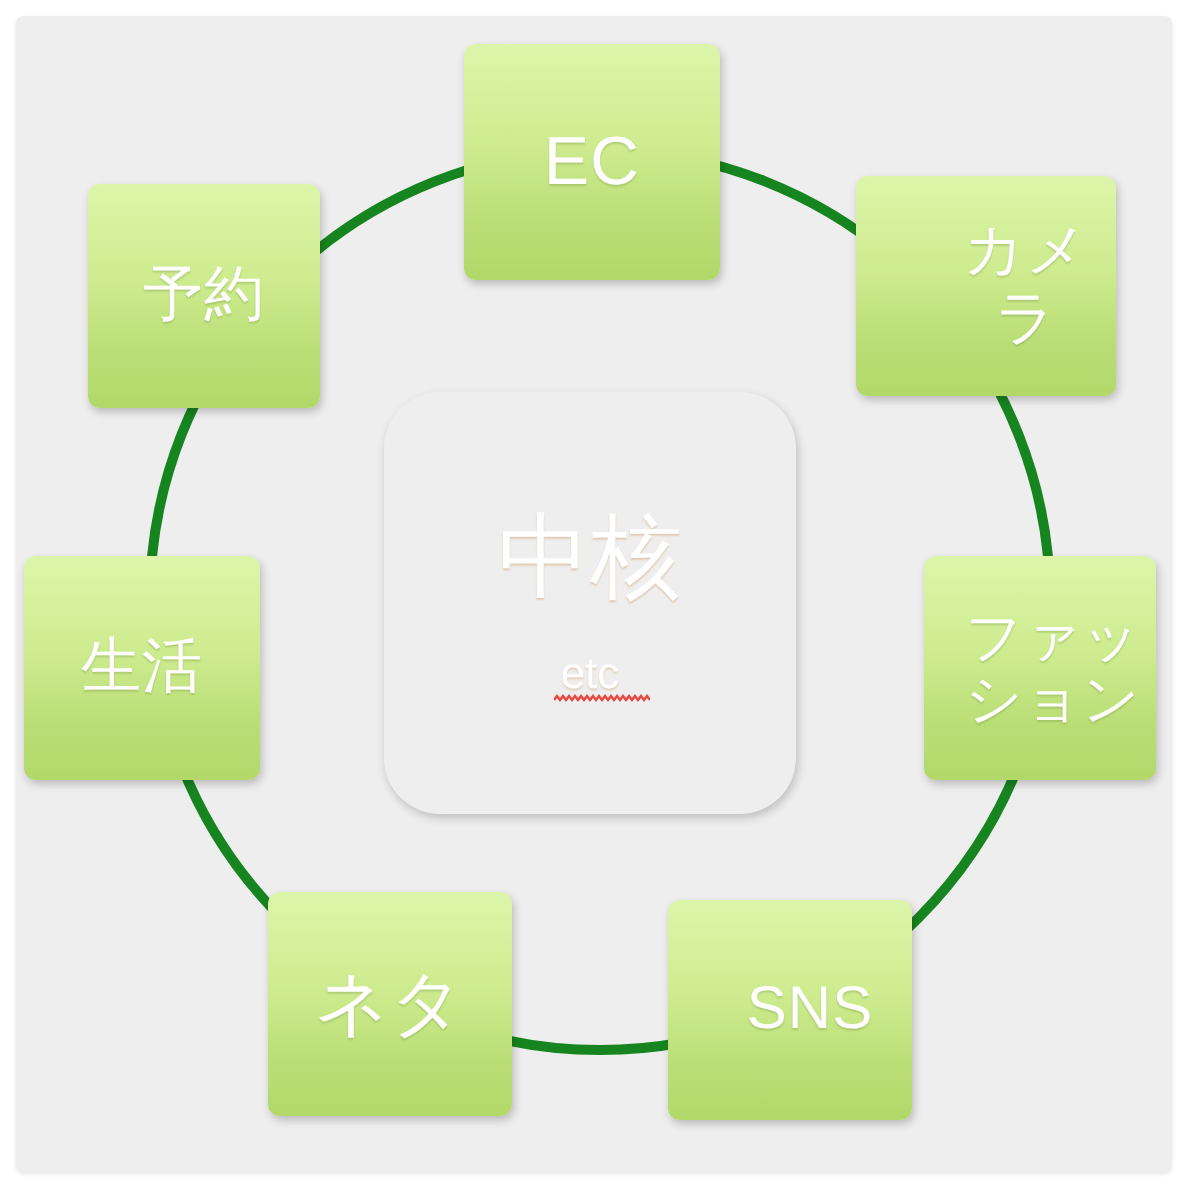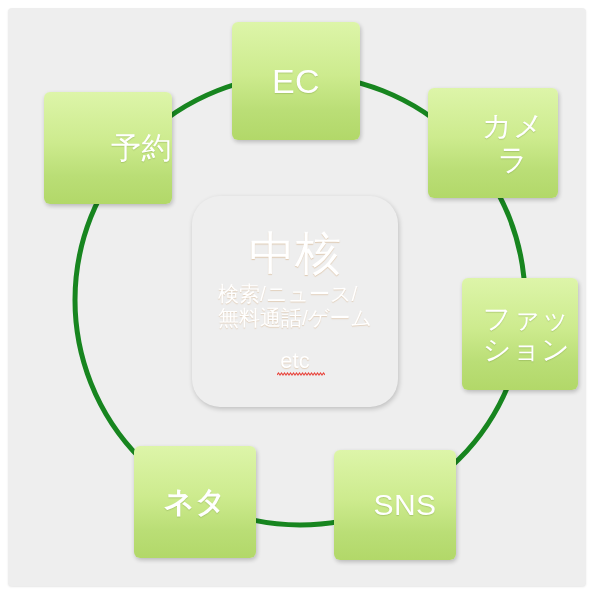--- a/index.html
+++ b/index.html
@@ -71,26 +71,26 @@
   #node-camera    { left: 428px; top: 88px;  width: 130px; height: 110px; }
   #node-camera .label   { font-size: 30px; margin-left: 40px; }
 
   #node-fashion   { left: 462px; top: 278px; width: 116px; height: 112px; padding-left: 13px; }
   #node-fashion .label  { font-size: 28px; }
 
   #node-sns       { left: 334px; top: 450px; width: 122px; height: 110px; padding-left: 20px; }
   #node-sns .label      { font-size: 30px; }
 
   #node-neta      { left: 134px; top: 446px; width: 122px; height: 112px; }
-  #node-neta .label     { font-size: 30px; font-weight: bold; }
+  #node-neta .label     { font-size: 36px; }
 
   #node-life      { left: 12px;  top: 278px; width: 118px; height: 112px; }
   #node-life .label     { font-size: 30px; }
 
-  #node-reserve   { left: 44px;  top: 92px;  width: 128px; height: 112px; justify-content: flex-end; }
+  #node-reserve   { left: 44px;  top: 92px;  width: 116px; height: 112px; }
   #node-reserve .label  { font-size: 30px; }
 
   
   #core {
     position: absolute;
     left: 192px;
     top: 196px;
     width: 206px;
     height: 211px;
     box-sizing: border-box;
@@ -159,29 +159,30 @@
   </div>
 
   <div class="node" id="node-sns">
     <span class="label">SNS</span>
   </div>
 
   <div class="node" id="node-neta">
     <span class="label">ネタ</span>
   </div>
 
+  <div class="node" id="node-life">
+    <span class="label">生活</span>
+  </div>
 
   <div class="node" id="node-reserve">
     <span class="label">予約</span>
   </div>
 
   <div id="core">
     <div id="core-title">中核</div>
-    <div id="core-sub">検索/ニュース/
-無料通話/ゲーム</div>
     <div id="core-etc-wrap">
       <span id="core-etc">etc</span>
       <svg id="spell-squiggle" viewBox="0 0 48 4" preserveAspectRatio="none" xmlns="http://www.w3.org/2000/svg">
         <path d="M0 3 L1.5 1 L3 3 L4.5 1 L6 3 L7.5 1 L9 3 L10.5 1 L12 3 L13.5 1 L15 3 L16.5 1 L18 3 L19.5 1 L21 3 L22.5 1 L24 3 L25.5 1 L27 3 L28.5 1 L30 3 L31.5 1 L33 3 L34.5 1 L36 3 L37.5 1 L39 3 L40.5 1 L42 3 L43.5 1 L45 3 L46.5 1 L48 3" fill="none" stroke="#e8473f" stroke-width="1.2"></path>
       </svg>
     </div>
   </div>
 
 </div>
 

